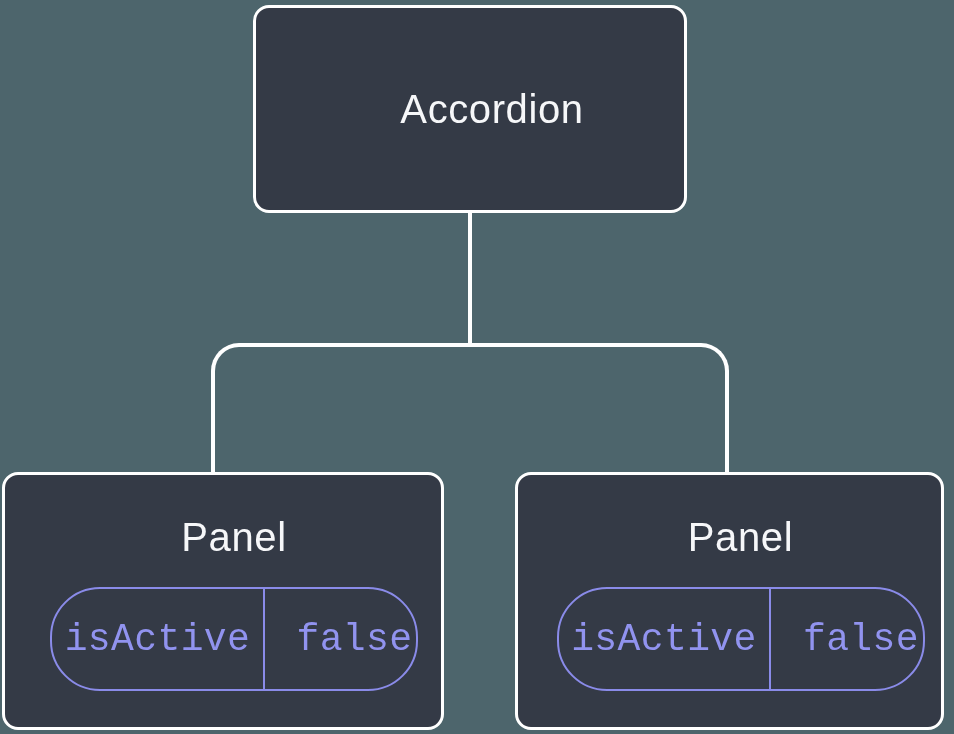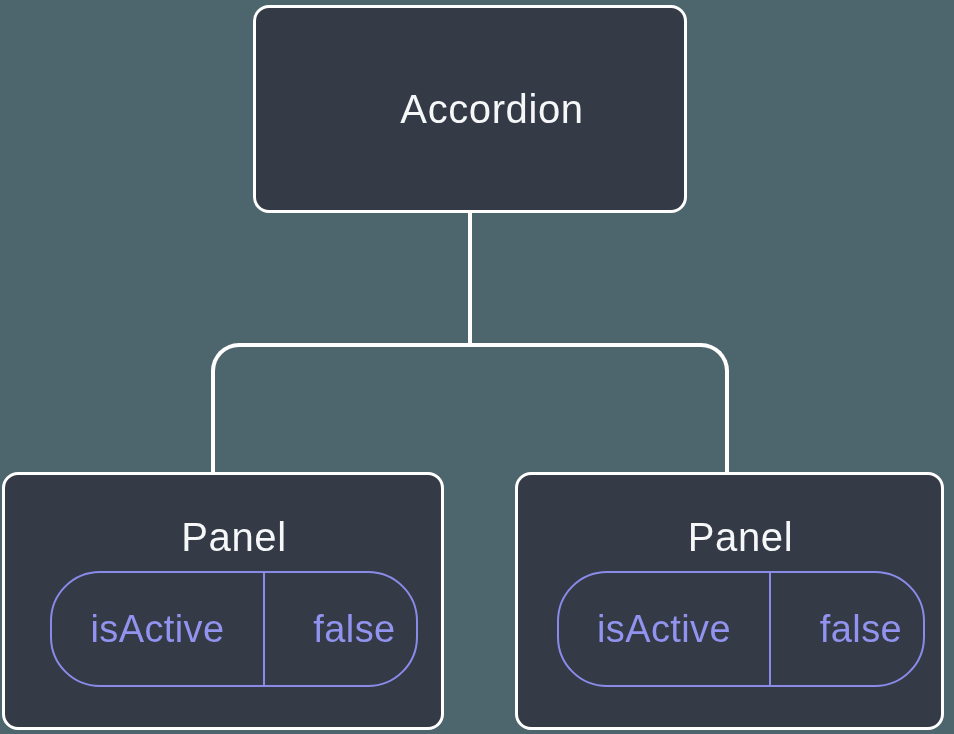--- a/index.html
+++ b/index.html
@@ -61,40 +61,41 @@
     border-left: 4px solid #FFFFFF;
     border-right: 4px solid #FFFFFF;
     border-top-left-radius: 28px;
     border-top-right-radius: 28px;
   }
   
   .node-panel {
     top: 472px;
     height: 258px;
     padding-top: 34px;
-    gap: 6px;
+    gap: 22px;
     padding-left: 22px;
   }
   .node-panel-left {
     left: 2px;
     width: 442px;
   }
   .node-panel-right {
     left: 515px;
     width: 429px;
   }
   
   .pill {
     width: 368px;
-    height: 116px;
+    height: 104px;
     box-sizing: border-box;
     border: 2px solid #8A8BE9;
     border-radius: 50px;
     display: flex;
     overflow: hidden;
+    font-family: Liberation Mono, monospace;
   }
   .pill-cell {
     display: flex;
     align-items: center;
     justify-content: center;
     color: #9193EF;
     font-size: 38px;
     font-weight: 400;
     letter-spacing: 0.4px;
     white-space: nowrap;

